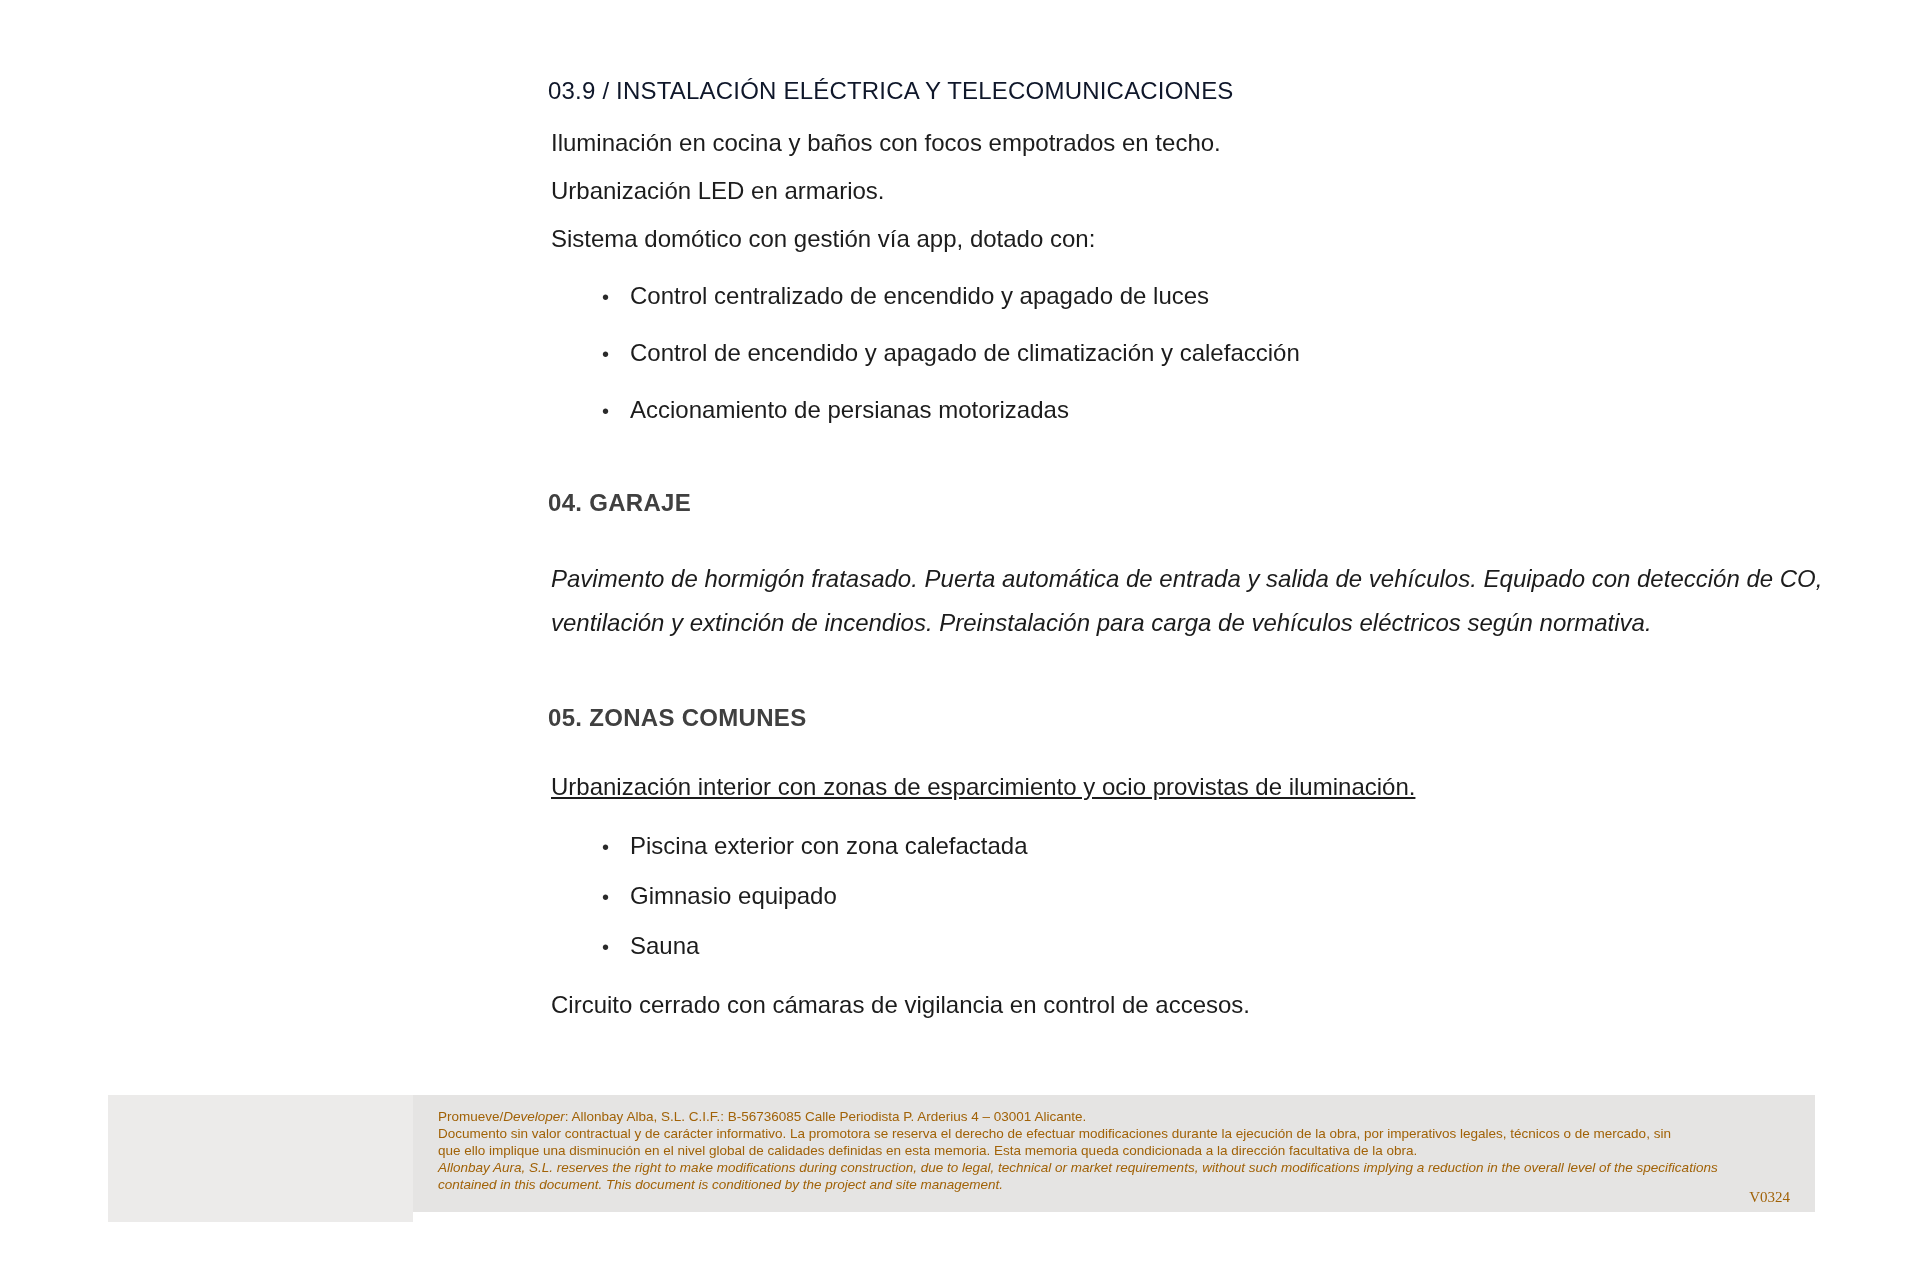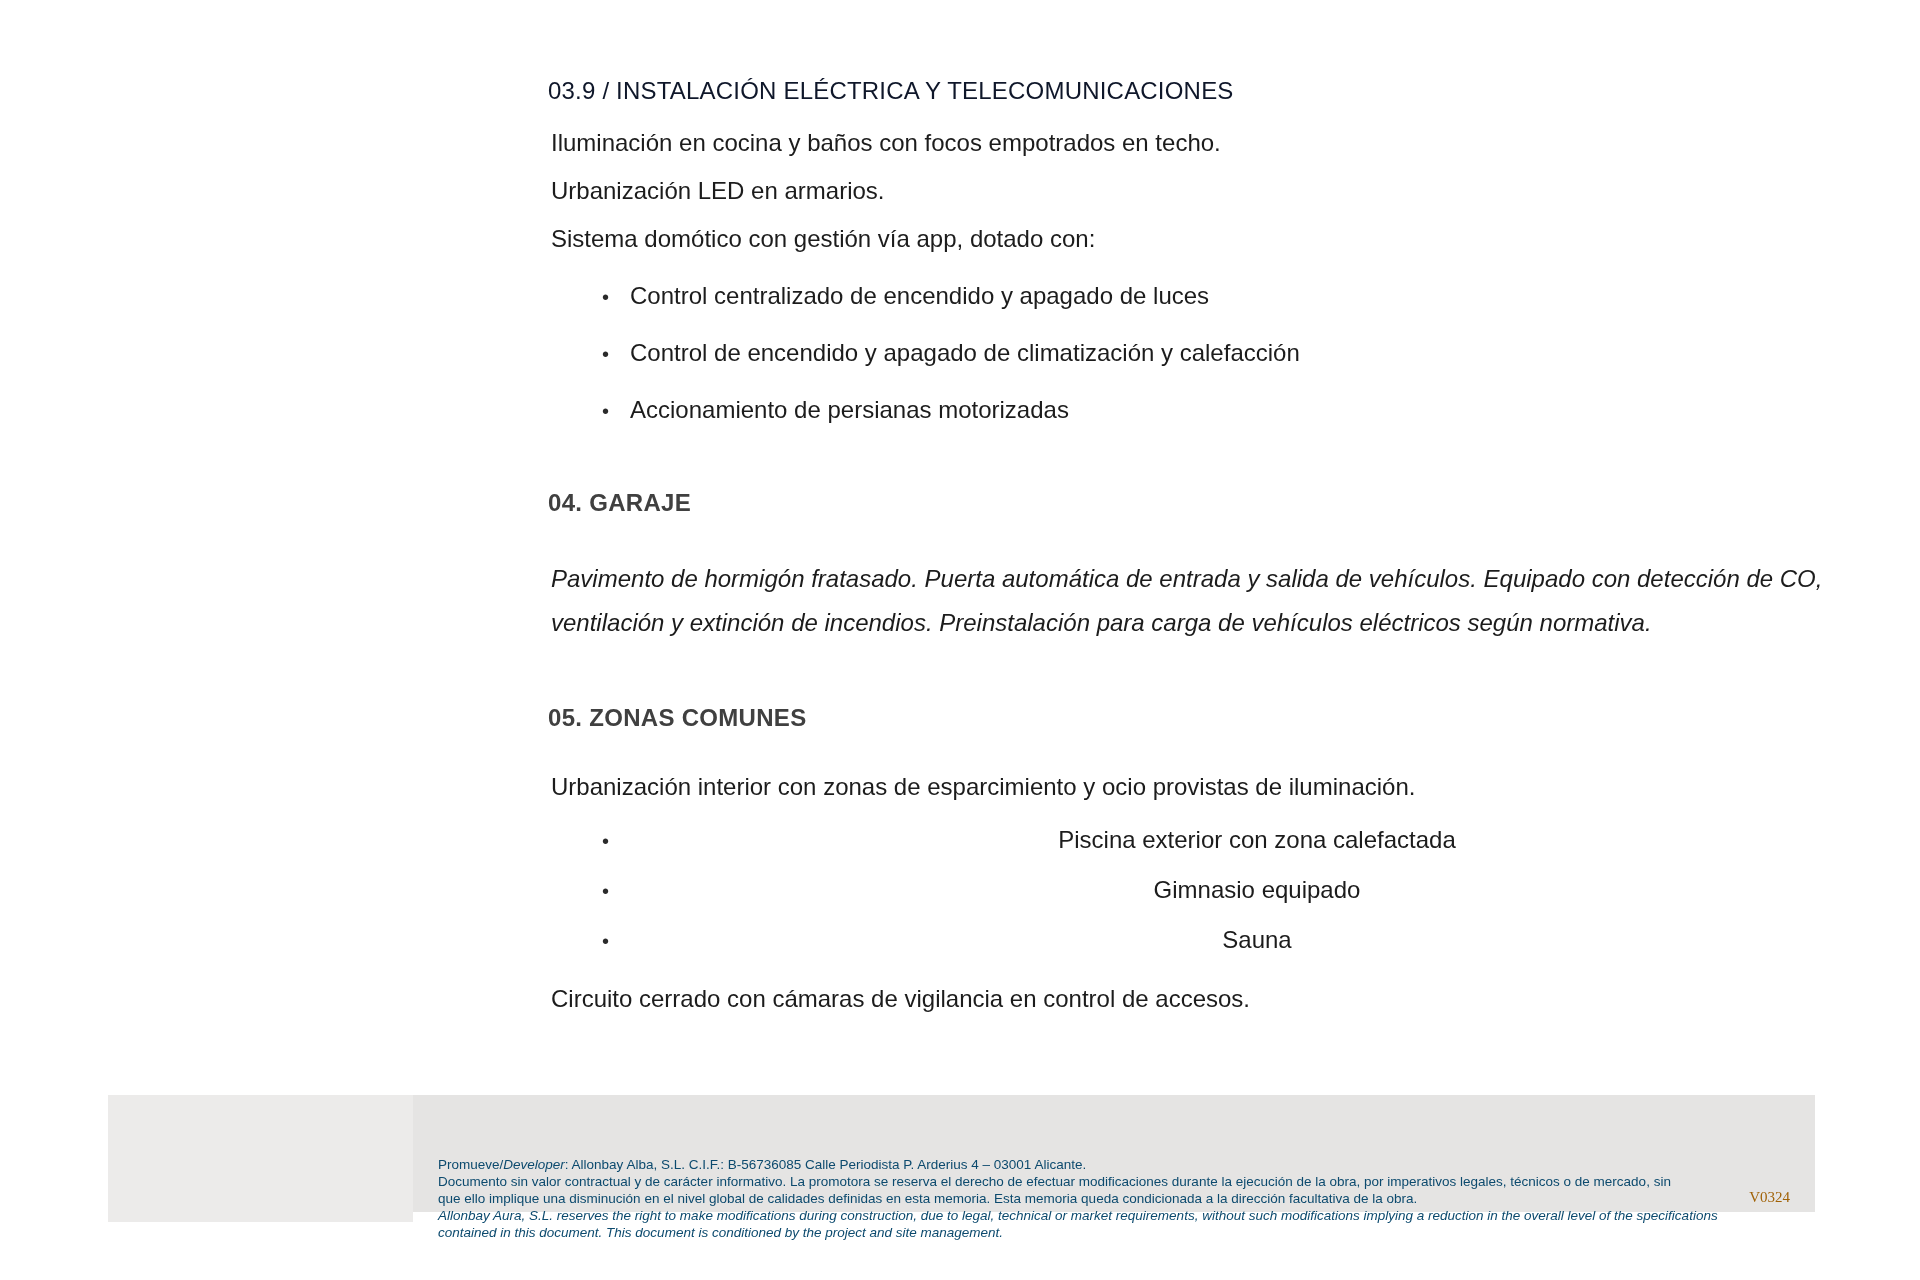--- a/index.html
+++ b/index.html
@@ -51,40 +51,40 @@
   .bullet-list {
     list-style: none;
     margin: 28px 0 0 0;
     padding: 0;
   }
   .bullet-list li {
     position: relative;
     padding-left: 82px;
   }
   .bullet-list.list-a li + li { margin-top: 28px; }
-  .bullet-list.list-b { margin-top: 24px; text-align: center; }
+  .bullet-list.list-b { margin-top: 30px; }
   .bullet-list.list-b li + li { margin-top: 21px; }
   .dot {
     position: absolute;
     left: 54px;
     top: 0;
   }
   .dot::before {
     content: "\2022";
     font-size: 20px;
     color: #2a2a2a;
   }
   .h-garage { margin-top: 64px; }
   .garage-para {
     margin-top: 40px;
     line-height: 44px;
     font-style: italic;
   }
   .h-common { margin-top: 58px; }
-  .common-intro { margin-top: 40px; }
+  .common-intro { margin-top: 40px; text-decoration: underline; }
   .common-outro { margin-top: 30px; }
 
   
   .footer-left-block {
     position: absolute;
     left: 108px;
     top: 1095px;
     width: 305px;
     height: 127px;
     background: #ecebea;
@@ -97,22 +97,21 @@
     height: 117px;
     background: #e5e4e3;
   }
   .footer-text {
     position: absolute;
     left: 25px;
     top: 13px;
     right: 22px;
     font-size: 13.5px;
     line-height: 17px;
-    color: #0c4a6e;
-    margin-top: 48px;
+    color: #a16207;
   }
   .footer-line { display: block; white-space: nowrap; }
   .italic { font-style: italic; }
   .version {
     position: absolute;
     right: 25px;
     bottom: 6px;
     font-family: "Liberation Serif", serif;
     font-size: 15px;
     color: #a16207;

